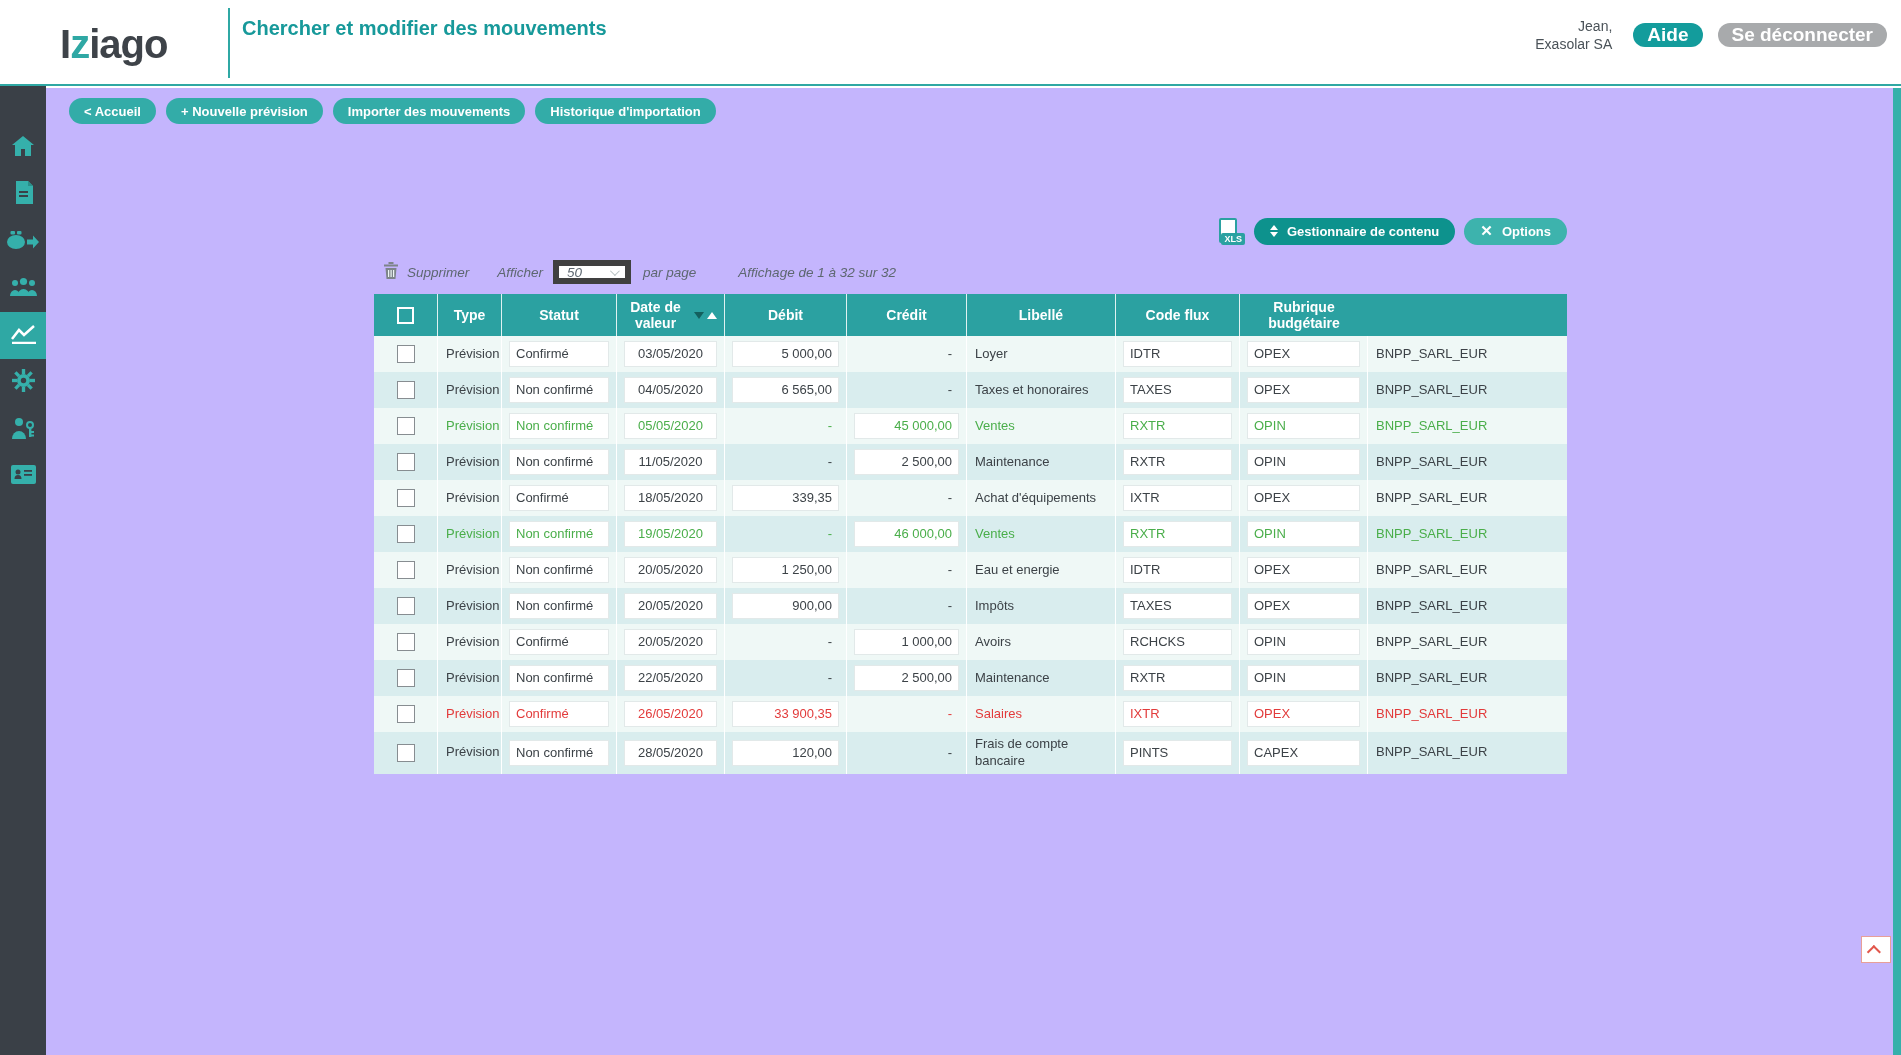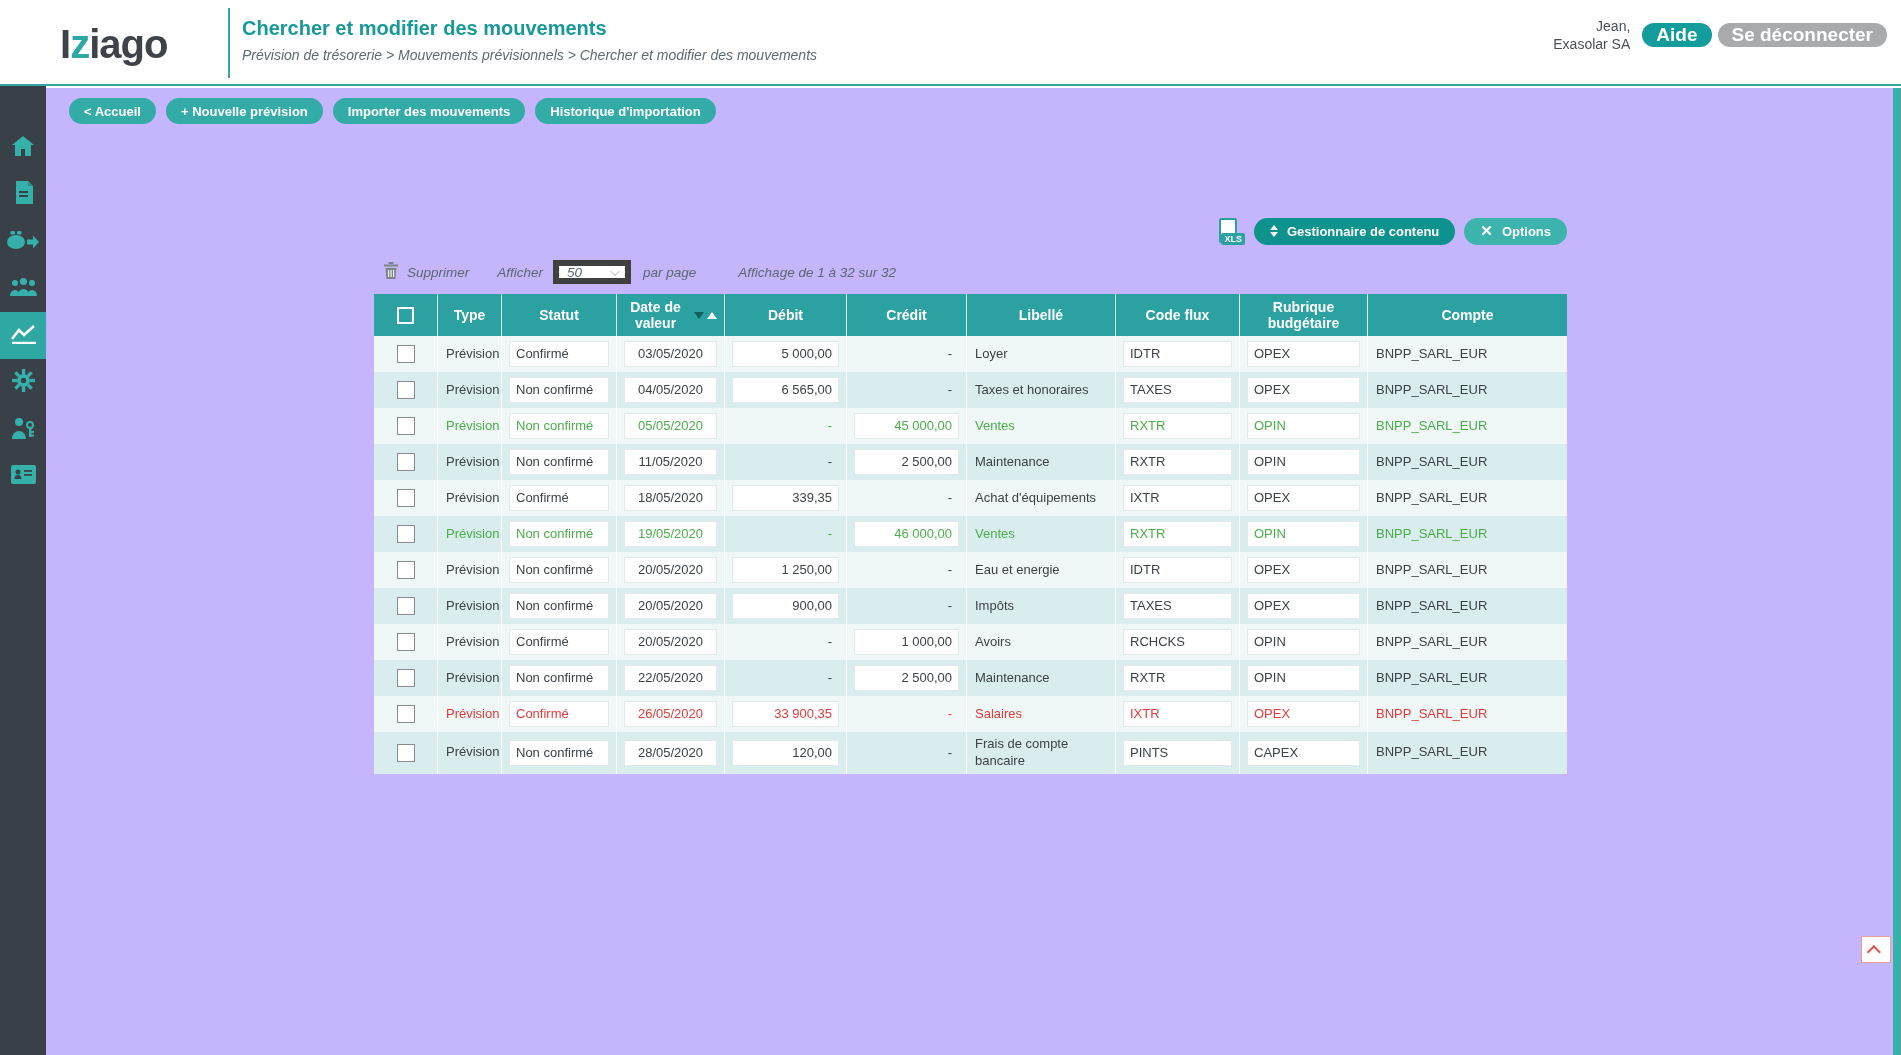--- a/index.html
+++ b/index.html
@@ -7,21 +7,21 @@
   .page { position:relative; width:1901px; height:1055px; background:#fff; }
 
   
   .header { position:absolute; top:0; left:0; width:1901px; height:86px; background:#fff; border-bottom:2px solid #2fa8a4; }
   .logo { position:absolute; left:60px; top:22px; font-size:40px; font-weight:bold; color:#3e4349; letter-spacing:-1px; }
   .logo .accent { color:#2fa8a4; }
   .header-divider { position:absolute; left:228px; top:8px; width:2px; height:70px; background:#2fa8a4; }
   .title-block { position:absolute; left:242px; top:17px; }
   .page-title { color:#17999a; font-size:20px; font-weight:bold; }
   .breadcrumb { margin-top:7px; color:#5f6a72; font-size:14px; font-style:italic; }
-  .header-right { position:absolute; right:14px; top:0; height:70px; display:flex; align-items:center; gap:6px; }
+  .header-right { position:absolute; right:14px; top:0; height:70px; display:flex; align-items:center; gap:15px; }
   .user-block { text-align:right; color:#4a5258; font-size:14px; line-height:1.3; margin-right:6px; }
   .pill { height:24px; border:none; border-radius:13px; color:#fff; font-weight:bold; font-size:19px; padding:0 14px; cursor:pointer; font-family:"Liberation Sans", sans-serif; }
   .pill-aide { background:#139c9c; }
   .pill-logout { background:#a8aaac; }
 
   
   .sidebar { position:absolute; left:0; top:86px; width:46px; height:969px; background:#3a4047; padding-top:38px; display:flex; flex-direction:column; }
   .nav-item { width:46px; height:47px; display:flex; align-items:center; justify-content:center; cursor:pointer; }
   .nav-item.active { background:#2fa8a4; }
 
@@ -97,21 +97,20 @@
 </head>
 <body>
 
 <div class="page">
 
   <div class="header">
     <div class="logo"><span>I</span><span class="accent">z</span><span>iago</span></div>
     <div class="header-divider"></div>
     <div class="title-block">
       <div class="page-title">Chercher et modifier des mouvements</div>
-      <div class="breadcrumb">Prévision de trésorerie &gt; Mouvements prévisionnels &gt; Chercher et modifier des mouvements</div>
     </div>
     <div class="header-right">
       <div class="user-block">
         <div>Jean,</div>
         <div>Exasolar SA</div>
       </div>
       <button class="pill pill-aide">Aide</button>
       <button class="pill pill-logout">Se déconnecter</button>
     </div>
   </div>
@@ -267,23 +266,20 @@
             </div>
           <div class="hcell col-libelle">
               <span>Libellé</span>
             </div>
           <div class="hcell col-flux">
               <span>Code flux</span>
             </div>
           <div class="hcell col-rubrique">
               <span>Rubrique budgétaire</span>
             </div>
-          <div class="hcell col-compte">
-              <span>Compte</span>
-            </div>
         </div>
 
         <div class="tbody">
 
             <div class="trow">
               <div class="cell col-check">
                 <span class="cb"></span>
               </div>
               <div class="cell col-type">
                 <span class="plain">Prévision</span>

